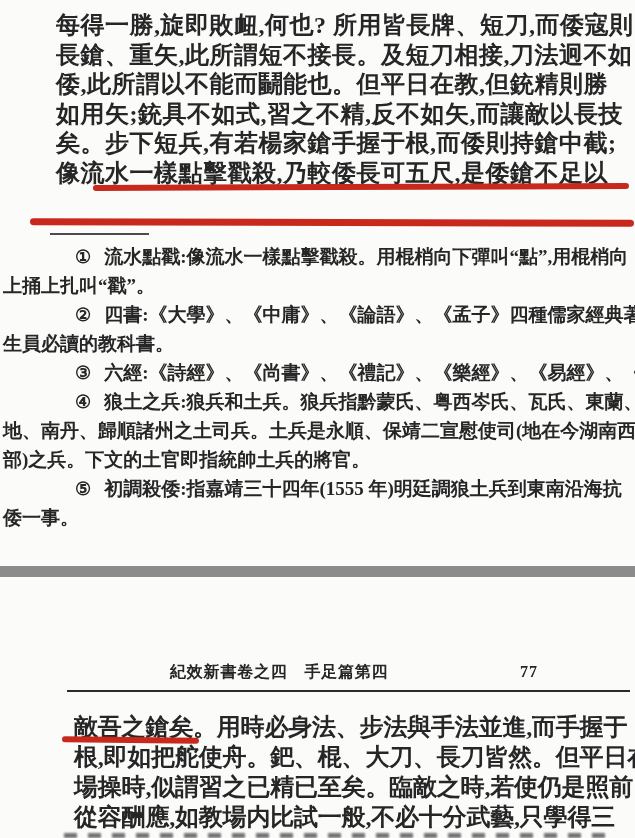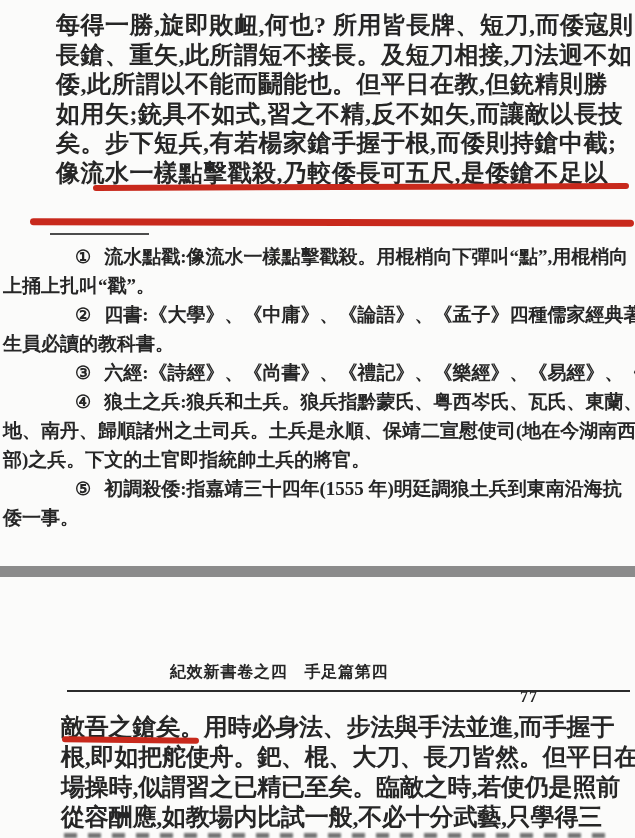--- a/index.html
+++ b/index.html
@@ -20,23 +20,23 @@
   .underline-c{left:62px;top:737px;width:137px;height:6px;transform:rotate(.7deg);}
   .fn-sep{position:absolute;left:50px;top:233px;width:99px;height:2px;background:#4c4c4c;}
   .footnotes{position:absolute;top:246px;left:3px;width:630px;}
   .fn-line{height:29px;line-height:22px;font-size:19px;letter-spacing:0;white-space:nowrap;}
   .fn-line.first{padding-left:72px;}
   .fn-marker{margin-right:13px;font-size:18px;}
   
   .divider-band{position:absolute;left:0;top:566px;width:635px;height:11px;background:#8b8b8b;}
   
   .header-title{position:absolute;left:170px;top:662px;font-size:16px;letter-spacing:.8px;white-space:nowrap;}
-  .page-number{position:absolute;left:520px;top:688px;font-size:16px;letter-spacing:1px;}
+  .page-number{position:absolute;left:520px;top:663px;font-size:16px;letter-spacing:1px;}
   .header-rule{position:absolute;left:67px;top:690px;width:563px;height:2px;background:#2b2b2b;}
-  .main-text-bottom{position:absolute;top:712px;left:61px;width:558px;}
+  .main-text-bottom{position:absolute;top:712px;left:74px;width:558px;}
   .b-line{height:30px;line-height:30px;font-size:24px;letter-spacing:-.2px;white-space:nowrap;}
   .cutoff-strip{
     position:absolute;left:64px;top:833px;width:550px;height:5px;
     background:repeating-linear-gradient(90deg,#3a3a3a 0 13px,transparent 13px 24px);
     filter:blur(1px);opacity:.7;
   }
 </style>
 </head>
 <body>
 

